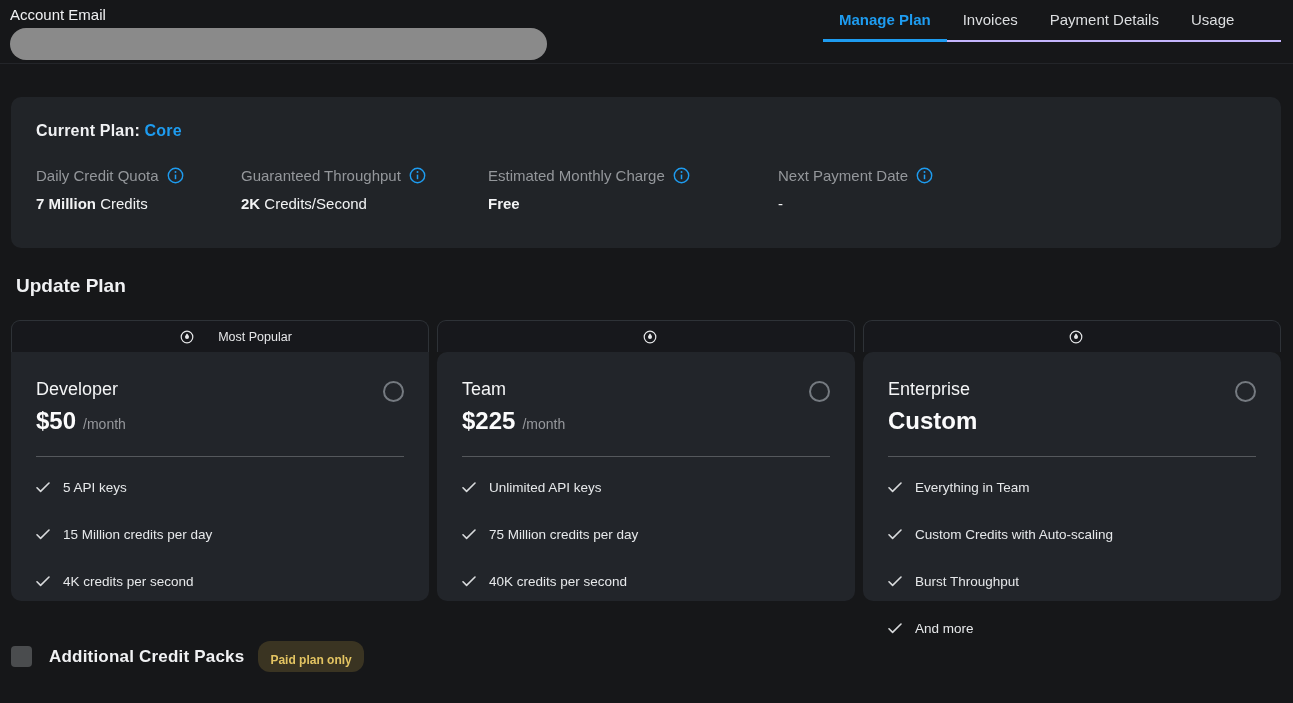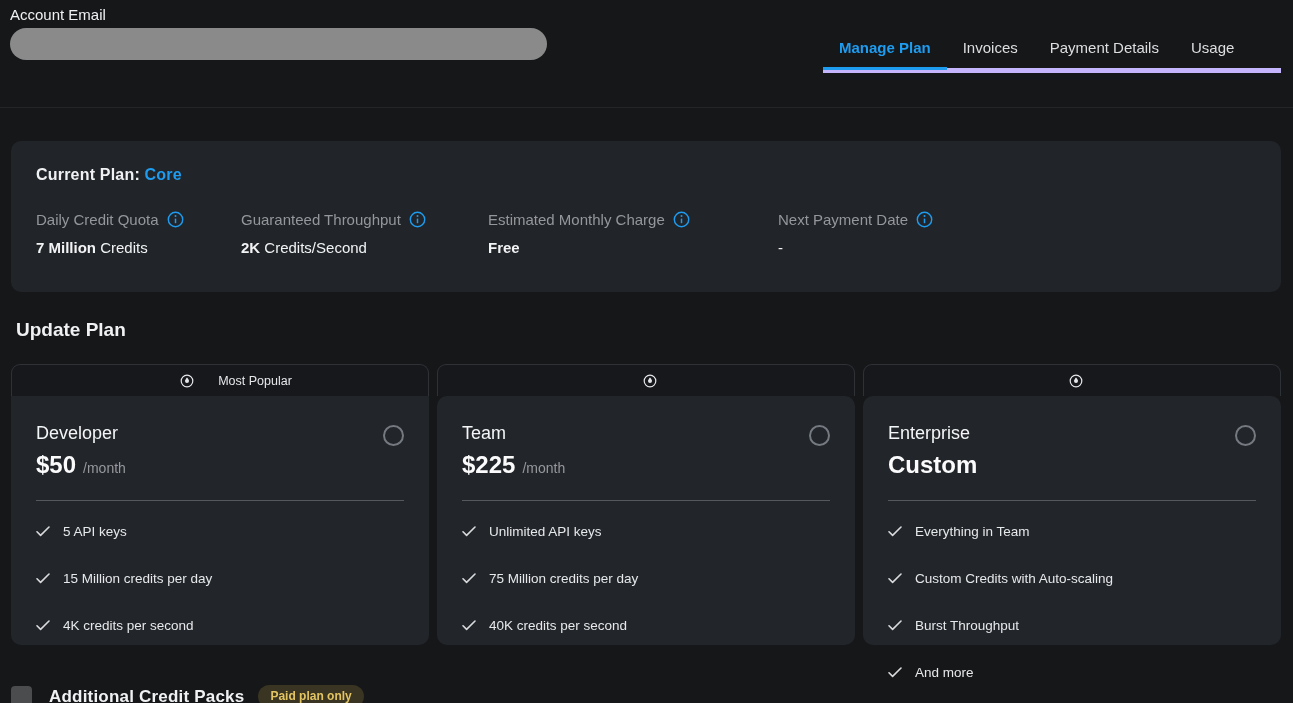--- a/index.html
+++ b/index.html
@@ -6,31 +6,31 @@
   html, body { width: 1293px; height: 703px; }
   body {
     background: var(--page-bg, #161719);
     color: #f0f1f3;
     font-family: "Liberation Sans", sans-serif;
     position: relative;
     overflow: hidden;
   }
 
   
-  .topbar { position: relative; height: 108px; border-bottom: 1px solid #232529; }
+  .topbar { position: relative; height: 64px; border-bottom: 1px solid #232529; }
   .account { position: absolute; left: 10px; top: 6px; }
   .account-label { font-size: 15px; color: #f0f1f3; }
   .email-pill {
     margin-top: 5px; width: 537px; height: 32px;
     background: #8a8a8a; border-radius: 16px; border: none;
   }
   .tabs {
-    position: absolute; left: 823px; right: 12px; top: 30px;
+    position: absolute; left: 823px; right: 12px; top: 2px;
     display: flex; align-items: center;
-    border-bottom: 5px solid #c4b5fd;
+    border-bottom: 2px solid #c4b5fd;
   }
   .tab {
     padding: 9px 16px 11px; font-size: 15px; color: #dcdee0;
     background: none; border: none; cursor: pointer;
     font-family: inherit; white-space: nowrap;
     border-bottom: 3px solid transparent; margin-bottom: -2px;
   }
   .tab.active { color: var(--accent, #1e9cf0); font-weight: 700; border-bottom-color: var(--accent, #1e9cf0); }
 
   
@@ -83,21 +83,21 @@
   
   .credit-packs { margin: 40px 0 0 11px; display: flex; align-items: center; }
   .checkbox {
     width: 21px; height: 21px; background: #4a4c4e; border: none;
     border-radius: 4px; cursor: pointer; flex: none;
   }
   .credit-label { margin-left: 17px; font-size: 17px; font-weight: 800; letter-spacing: .2px; }
   .paid-badge {
     margin-left: 14px; font-size: 12px; font-weight: 700;
     color: var(--badge-text, #e3c462); background: var(--badge-bg, #3a3422);
-    padding: 4px 12px 5px; border-radius: 12px;
+    padding: 12px 12px 5px; border-radius: 12px;
   }
 </style>
 </head>
 <body>
 
 <header class="topbar">
   <div class="account">
     <div class="account-label">Account Email</div>
     <div class="email-pill"></div>
   </div>

